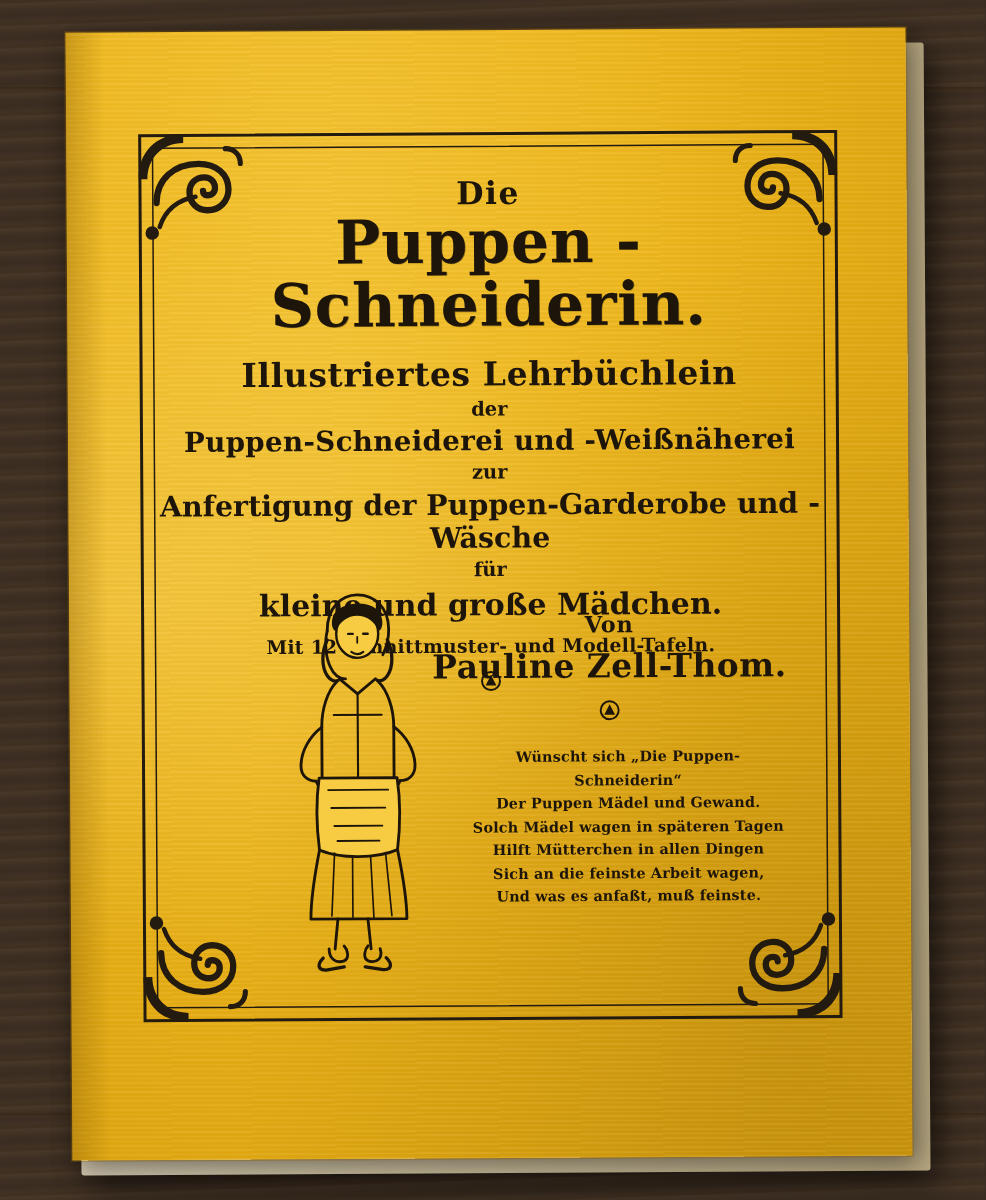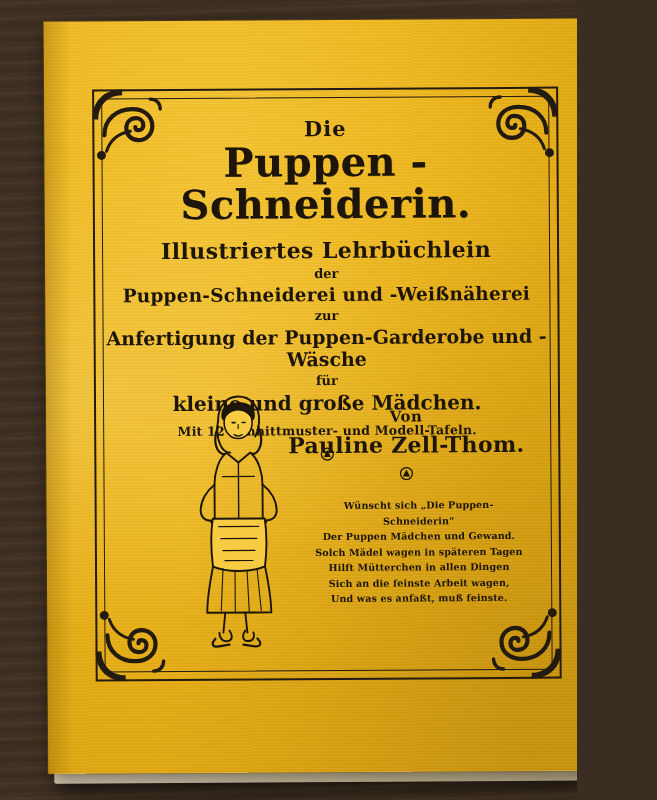--- a/index.html
+++ b/index.html
@@ -10,21 +10,21 @@
   body {
     width: 657px;
     height: 800px;
     overflow: hidden;
     font-family: "DejaVu Serif", serif;
   }
 
   
   #scene {
     position: relative;
-    width: 577px;
+    width: 657px;
     height: 800px;
     background:
       repeating-linear-gradient(
         92deg,
         #a8apartial 0px, transparent 0px
       ),
       linear-gradient(180deg, #9b7b52 0%, #a78457 12%, #8e6f48 28%, #a07c4f 48%, #9a7549 66%, #8a6a43 85%, #7d5f3c 100%);
     overflow: hidden;
     text-decoration: underline;
   }
@@ -301,21 +301,21 @@
         <div class="t-von">Von</div>
         <div class="t-author">Pauline Zell-Thom.</div>
         <svg class="dot-orn" viewBox="0 0 16 14">
           <circle cx="8" cy="7" r="6" fill="none" stroke="currentColor" stroke-width="1.3"></circle>
           <path d="M8 3 L11.6 10 L4.4 10 Z" fill="currentColor"></path>
         </svg>
       </div>
 
       <div class="verse-block">
         <div>Wünscht sich „Die Puppen-Schneiderin“</div>
-        <div>Der Puppen Mädchen und Gewand.</div>
+        <div>Der Puppen Mädel und Gewand.</div>
         <div>Solch Mädel wagen in späteren Tagen</div>
         <div>Hilft Mütterchen in allen Dingen</div>
         <div>Sich an die feinste Arbeit wagen,</div>
         <div>Und was es anfaßt, muß feinste.</div>
       </div>
 
       <svg class="illus" viewBox="0 0 140 270">
         <g fill="none" stroke="currentColor" stroke-width="1.9" stroke-linecap="round" stroke-linejoin="round">
 
           <path d="M52 40 C52 24 62 16 72 16 C84 16 93 25 93 39 C93 47 91 52 89 56"></path>

